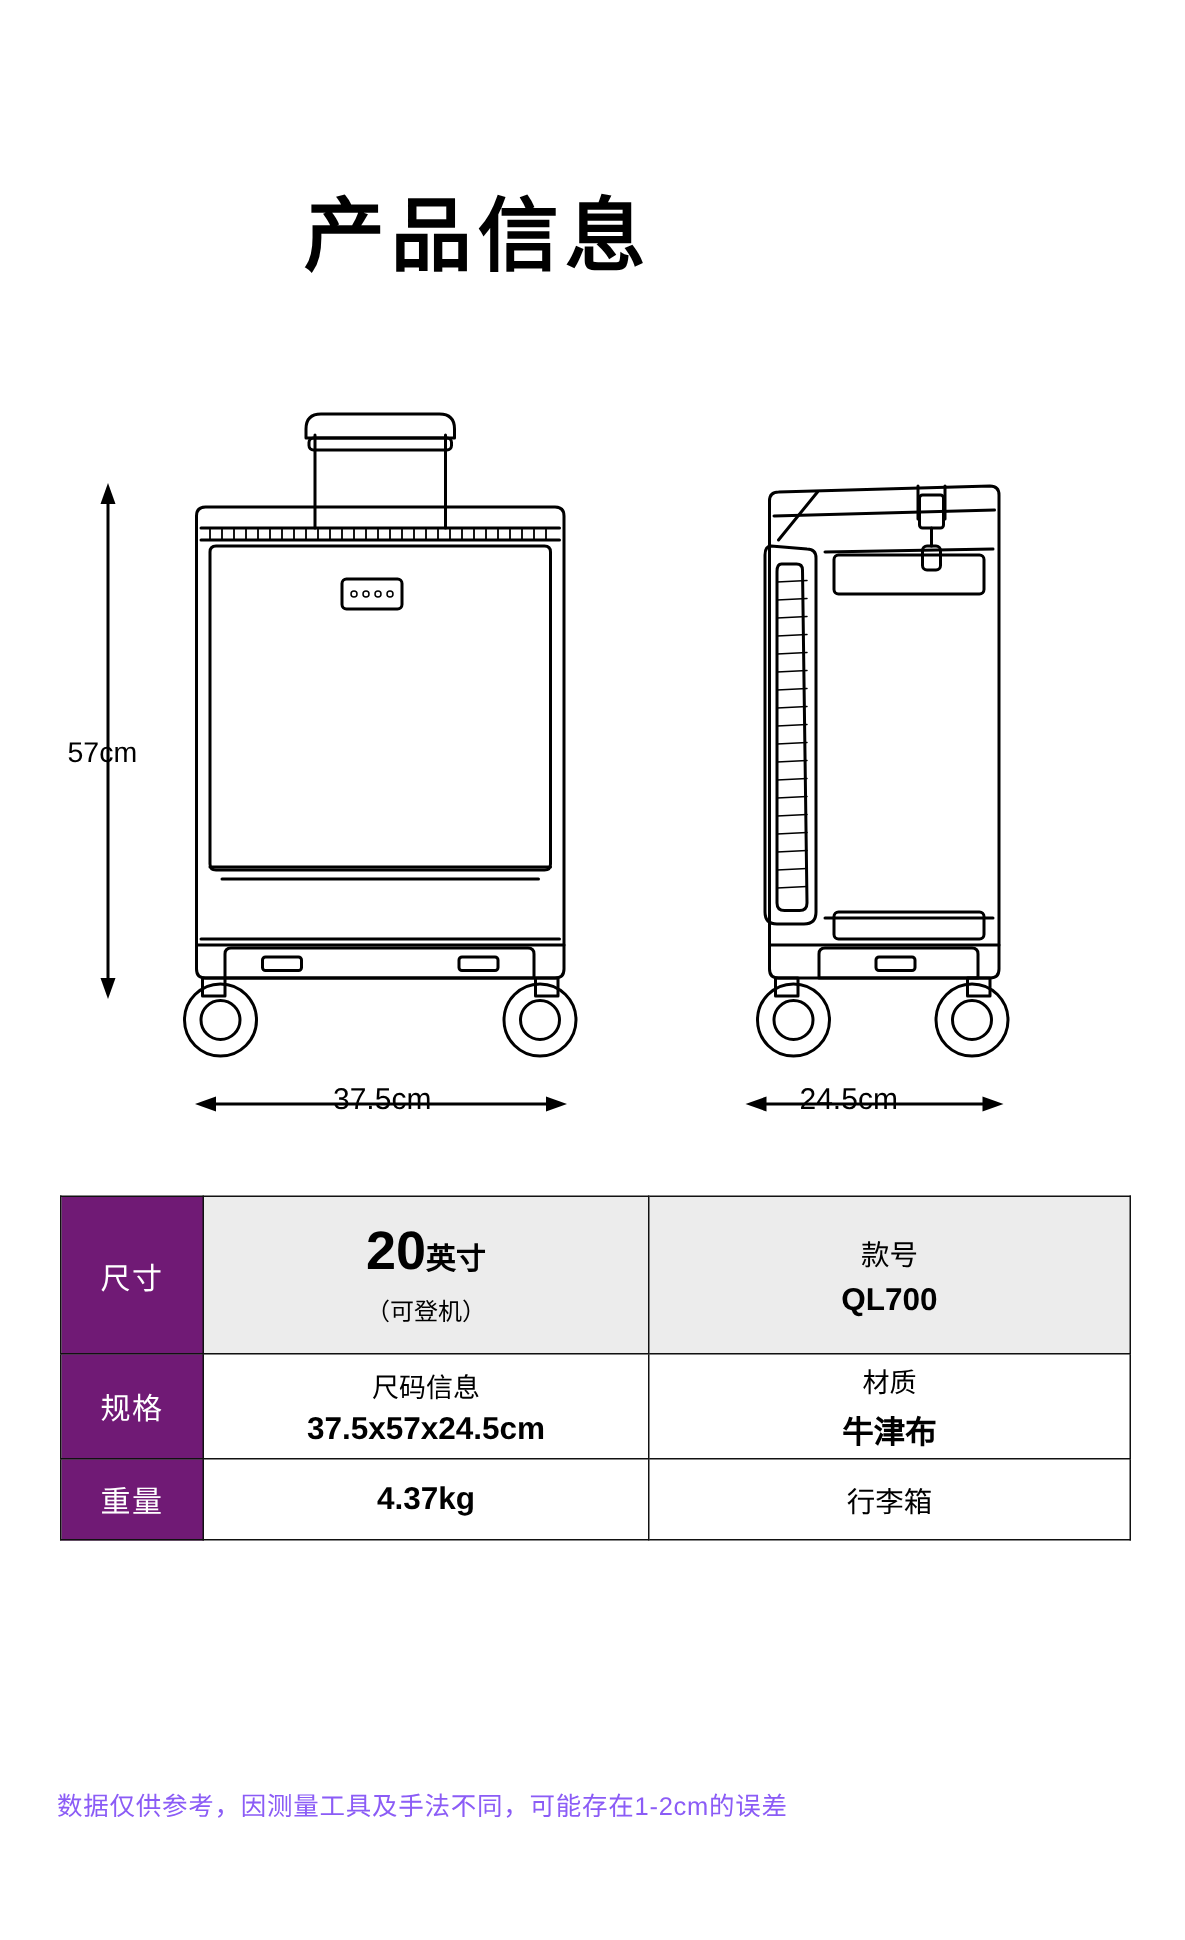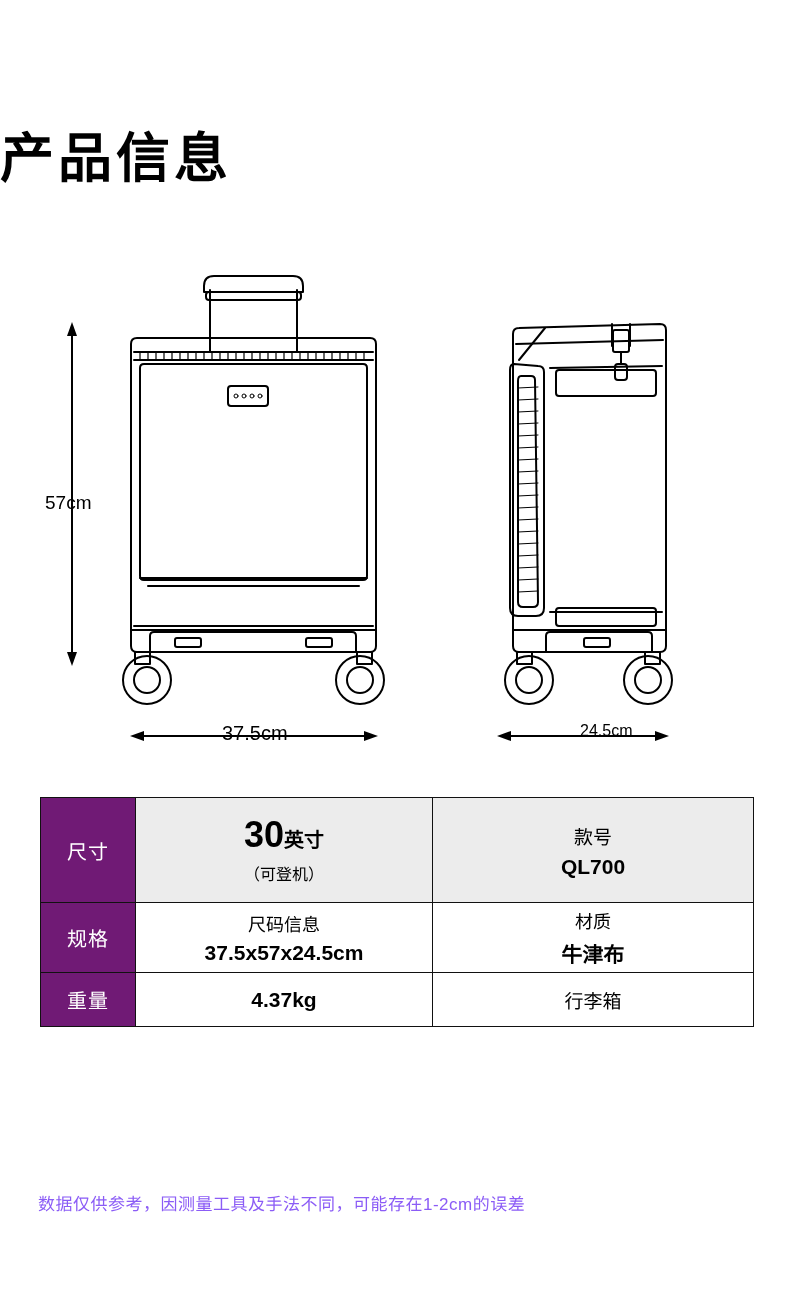--- a/index.html
+++ b/index.html
@@ -22,20 +22,21 @@
     height: 1293px;
     background: #ffffff;
   }
 
   
   .title {
     position: absolute;
     top: 126px;
     left: 0;
     width: 637px;
+    text-align: center;
     font-size: 54px;
     font-weight: bold;
     letter-spacing: 4px;
     line-height: 64px;
     color: #000;
   }
 
   
   .diagram {
     position: absolute;
@@ -47,21 +48,21 @@
   }
 
   .dim-label {
     position: absolute;
     font-size: 19px;
     color: #000;
     white-space: nowrap;
   }
   .label-height { top: 232px; left: 45px; }
   .label-width  { top: 462px; left: 222px; font-size: 20px; }
-  .label-depth  { top: 462px; left: 580px; font-size: 16px; }
+  .label-depth  { top: 462px; left: 533px; font-size: 20px; }
 
   svg.art { position: absolute; top: 0; left: 0; }
 
   
   .spec-table {
     position: absolute;
     top: 797px;
     left: 40px;
     width: 711px;
     border-collapse: collapse;
@@ -290,21 +291,21 @@
     <div class="dim-label label-height">57cm</div>
     <div class="dim-label label-width">37.5cm</div>
     <div class="dim-label label-depth">24.5cm</div>
   </div>
 
   <table class="spec-table">
     <tbody>
       <tr class="r1">
         <td class="row-head">尺寸</td>
         <td class="cell-mid">
-          <span class="size-big"><span>30</span><span class="size-unit">英寸</span></span>
+          <span class="size-big"><span>20</span><span class="size-unit">英寸</span></span>
           <span class="size-sub">（可登机）</span>
         </td>
         <td class="cell-right">
           <span class="model-label">款号</span>
           <span class="model-value">QL700</span>
         </td>
       </tr>
 
       <tr class="r2">
         <td class="row-head">规格</td>

